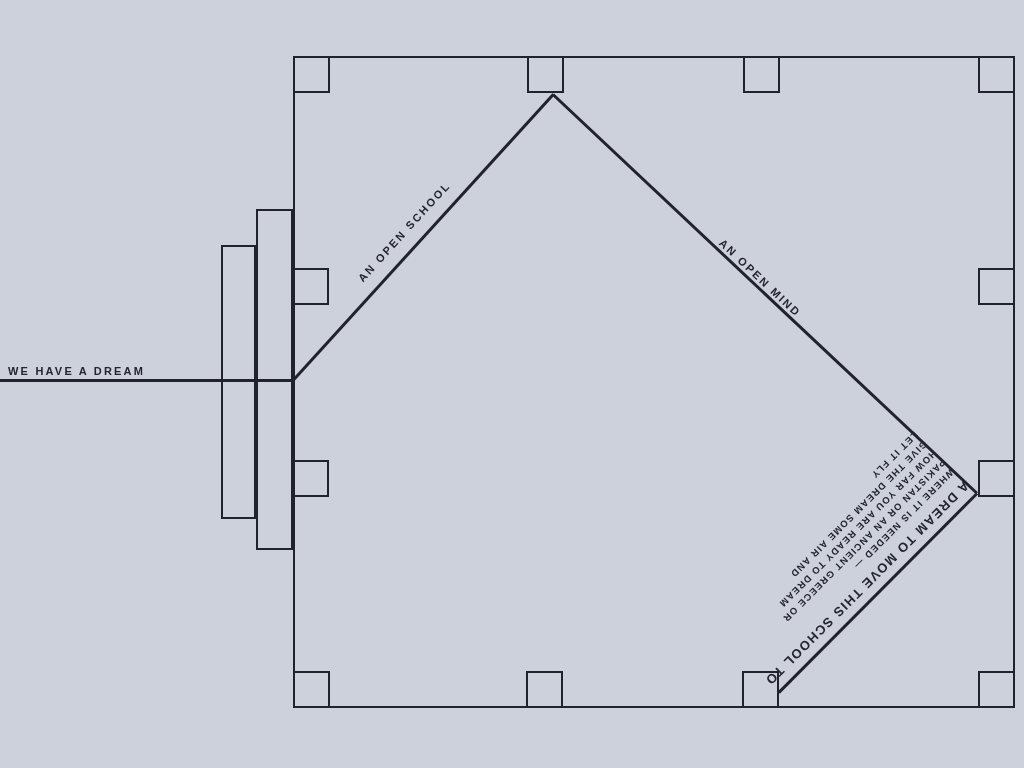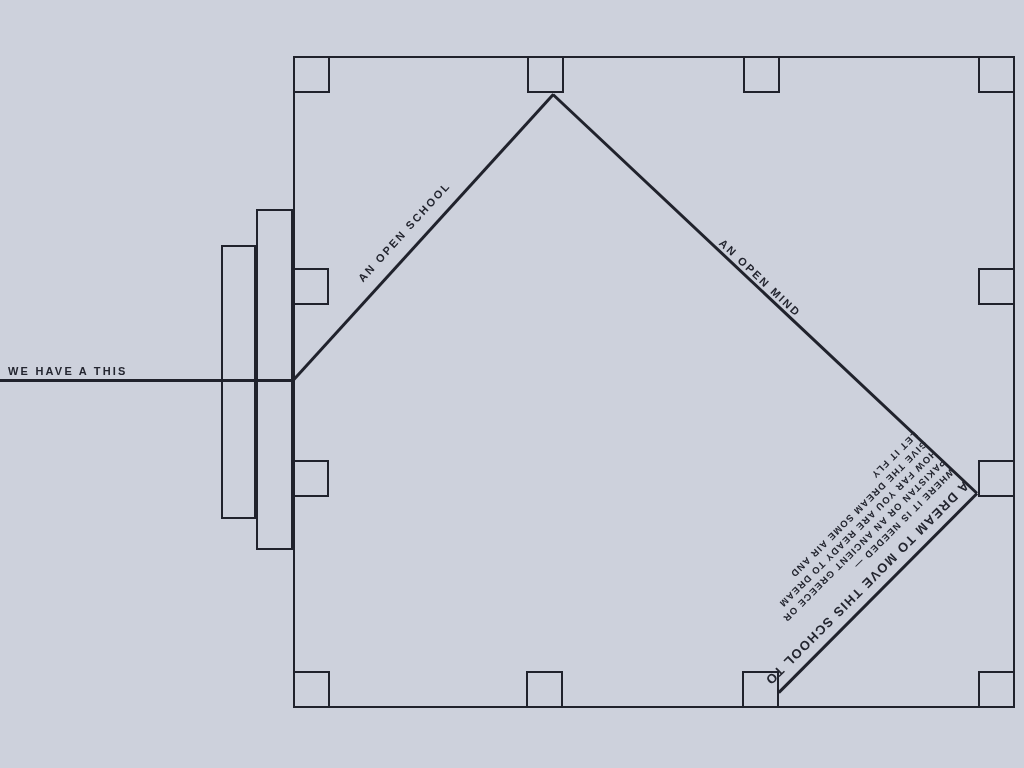--- a/index.html
+++ b/index.html
@@ -108,21 +108,21 @@
   <div class="outline col c-l2"></div>
 
   <div class="outline col c-r1"></div>
   <div class="outline col c-r2"></div>
 
   <div class="line dream-line"></div>
   <div class="line roof-left"></div>
   <div class="line roof-right"></div>
   <div class="line move-line"></div>
 
-  <div class="label lbl-dream">WE HAVE A THIS</div>
+  <div class="label lbl-dream">WE HAVE A DREAM</div>
 
   <div class="label lbl-school">AN OPEN SCHOOL</div>
 
   <div class="label lbl-mind">AN OPEN MIND</div>
 
   <div class="dream-block">
     <div class="headline">A DREAM TO MOVE THIS SCHOOL TO</div>
     <div class="small-line">WHERE IT IS NEEDED —</div>
     <div class="small-line">PAKISTAN OR AN ANCIENT GREECE OR</div>
     <div class="small-line">HOW FAR YOU ARE READY TO DREAM</div>

